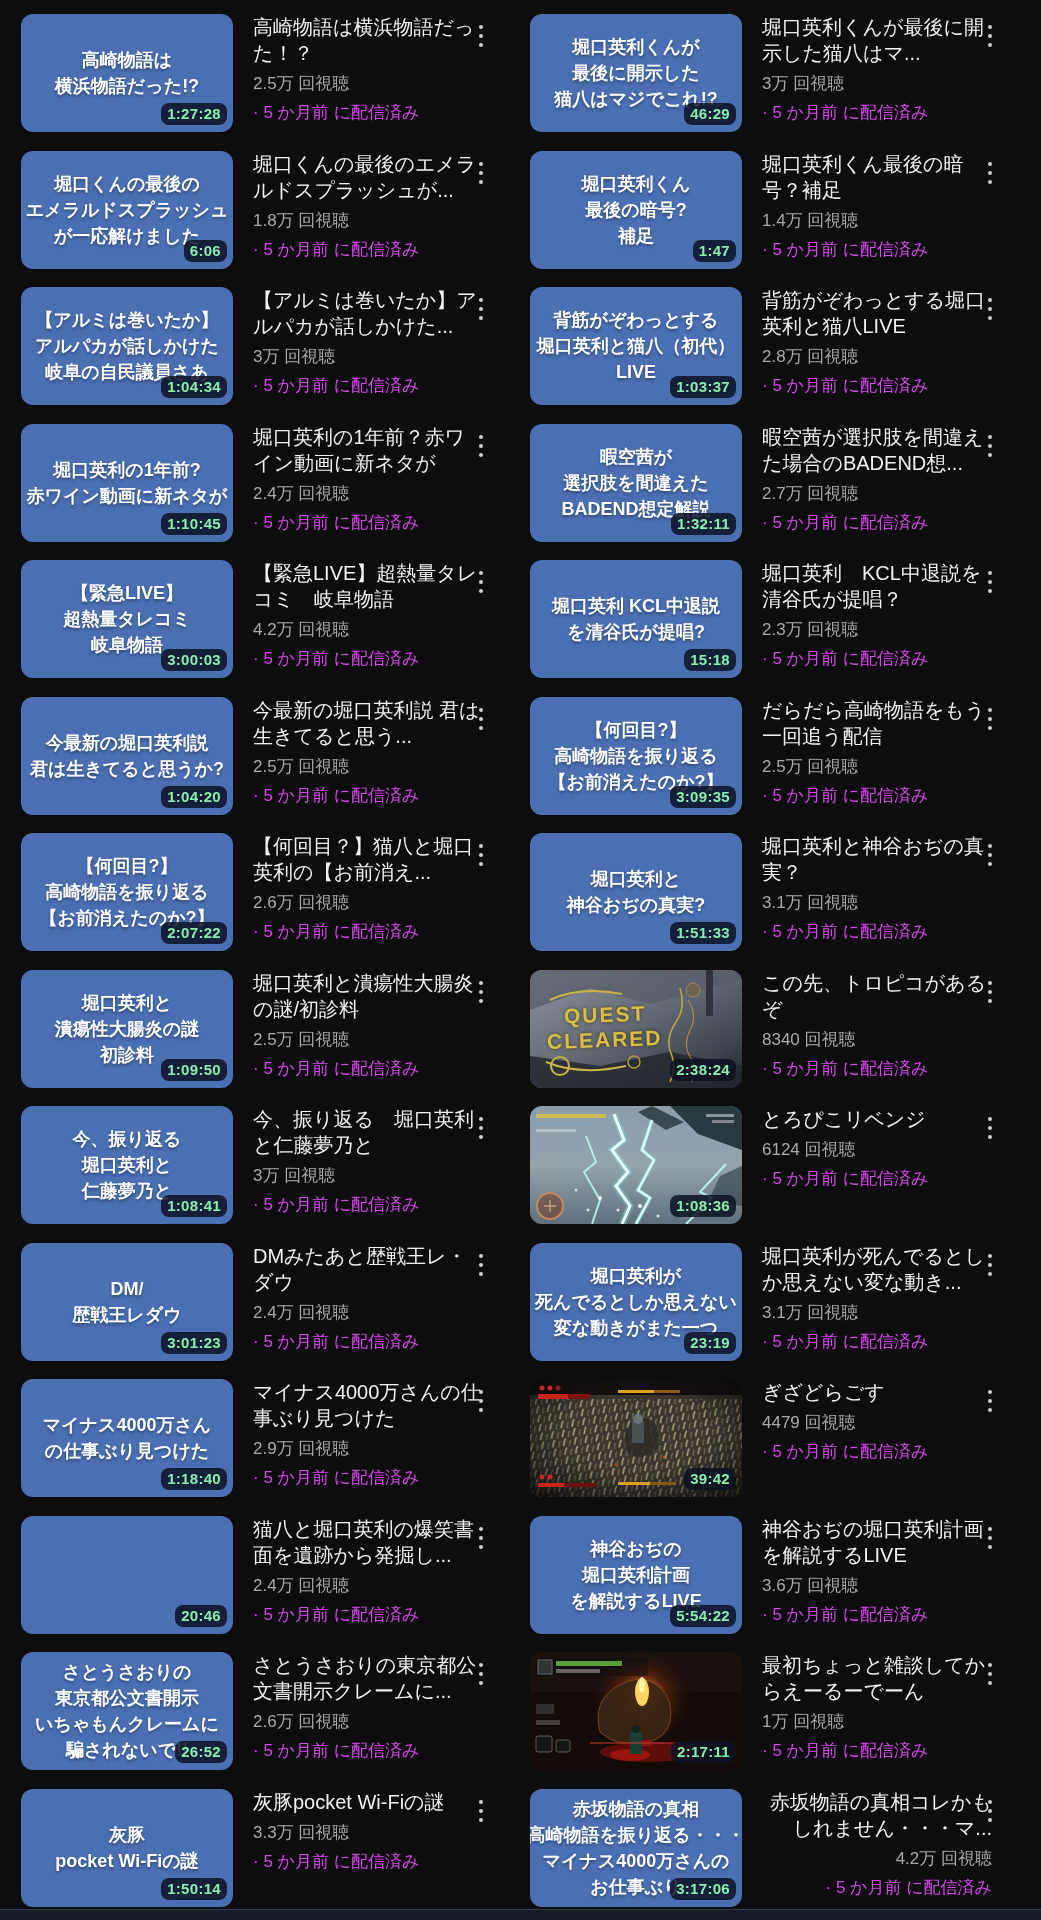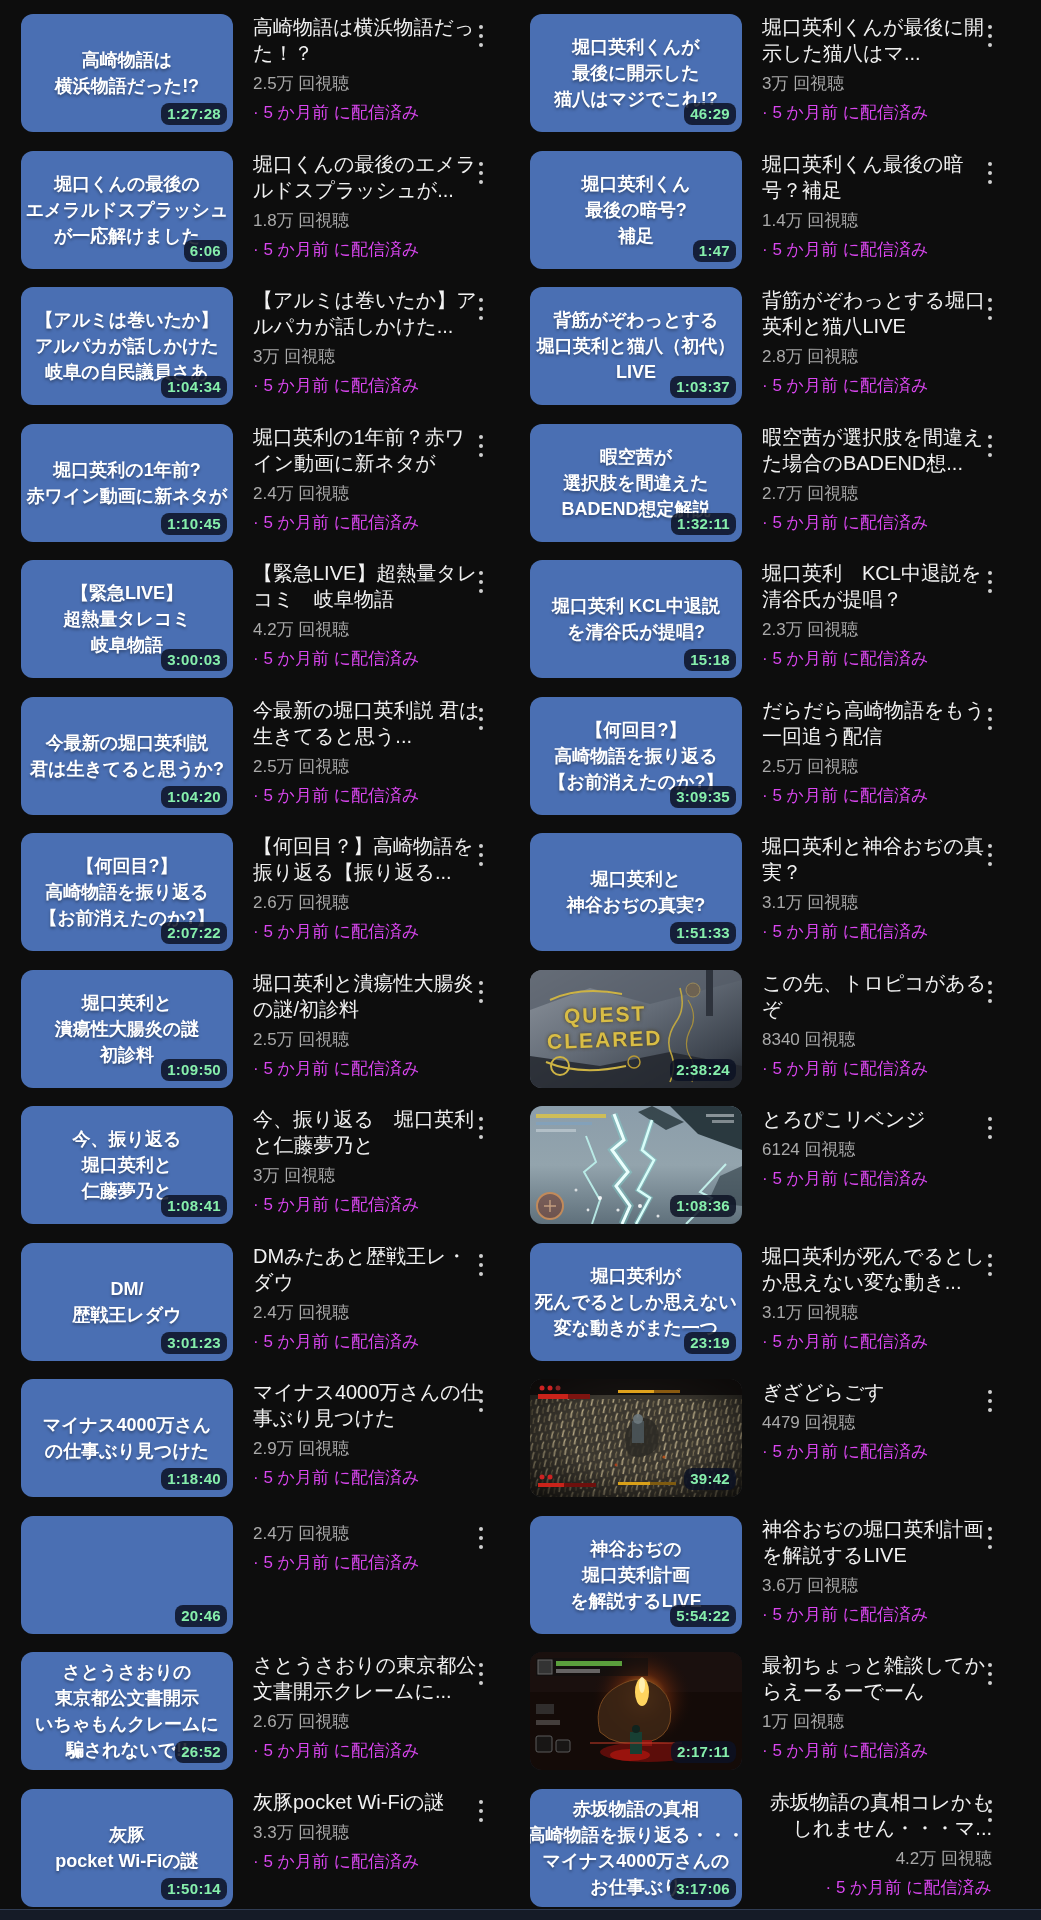--- a/index.html
+++ b/index.html
@@ -275,21 +275,21 @@
     <div class="item" style="left: 21px; top: 833px;">
     <div class="thumb text">
       <div class="thumb-lines">
           <div class="thumb-line">【何回目?】</div>
           <div class="thumb-line">高崎物語を振り返る</div>
           <div class="thumb-line">【お前消えたのか?】</div>
         </div>
       <span class="badge">2:07:22</span>
     </div>
     <div class="info">
-      <div class="title">【何回目？】高崎物語を振り返る【振り返る...</div>
+      <div class="title">【何回目？】猫八と堀口英利の【お前消え...</div>
       <div class="views">2.6万 回視聴</div>
       <div class="streamed">· 5 か月前 に配信済み</div>
     </div>
     <div class="menu">
       <span class="dot"></span>
       <span class="dot"></span>
       <span class="dot"></span>
     </div>
   </div>
     <div class="item" style="left: 530px; top: 833px;">
@@ -545,20 +545,21 @@
       <span class="dot"></span>
       <span class="dot"></span>
       <span class="dot"></span>
     </div>
   </div>
     <div class="item" style="left: 21px; top: 1515.5px;">
     <div class="thumb text">
       <span class="badge">20:46</span>
     </div>
     <div class="info">
+      <div class="title">猫八と堀口英利の爆笑書面を遺跡から発掘し...</div>
       <div class="views">2.4万 回視聴</div>
       <div class="streamed">· 5 か月前 に配信済み</div>
     </div>
     <div class="menu">
       <span class="dot"></span>
       <span class="dot"></span>
       <span class="dot"></span>
     </div>
   </div>
     <div class="item" style="left: 530px; top: 1515.5px;">

